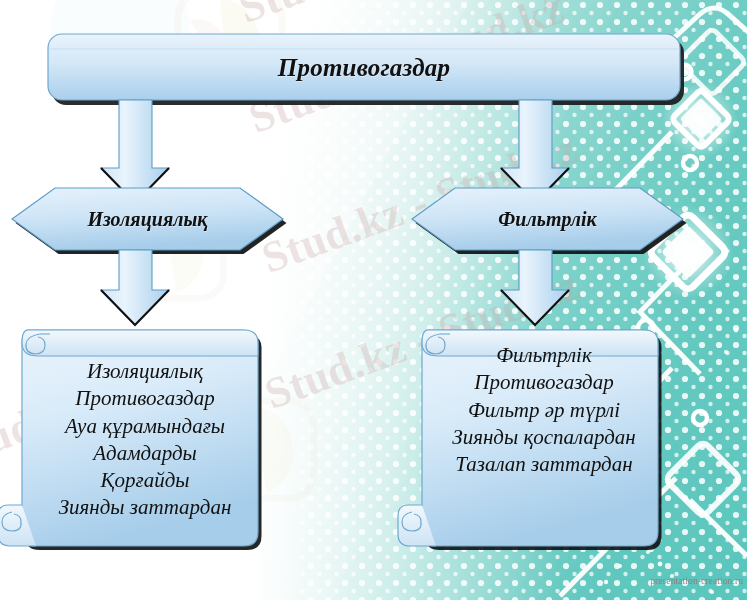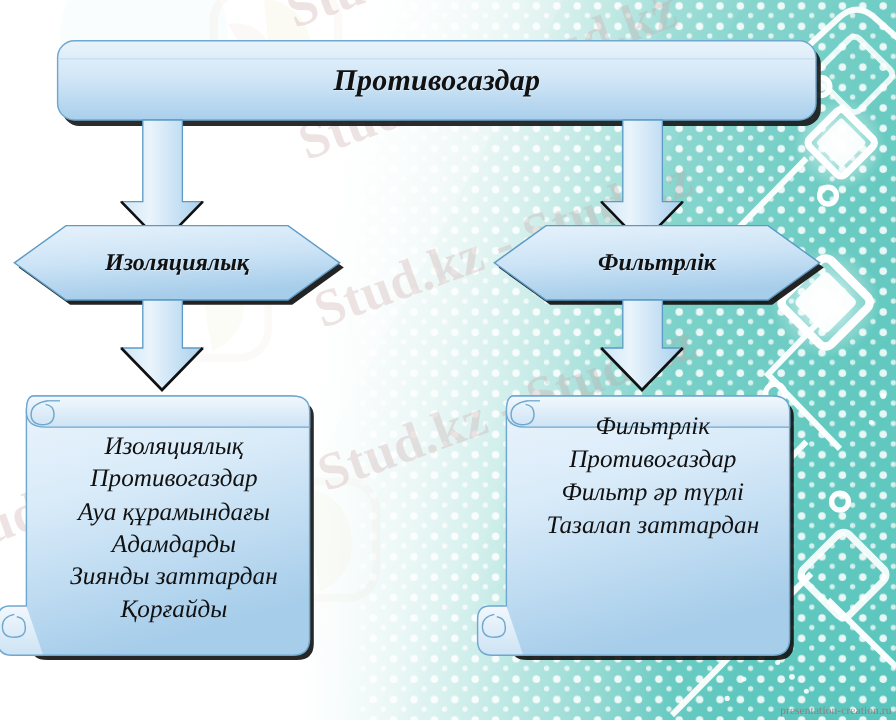--- a/index.html
+++ b/index.html
@@ -25,21 +25,21 @@
     white-space:nowrap;
     transform-origin:left top;
     letter-spacing:.5px;
   }
   .wm-logo {
     position:absolute;
     opacity:.33;
   }
   .wm-bottom {
     position:absolute;
-    right:4px; bottom:2px;
+    right:4px; bottom:14px;
     font-family:"Liberation Serif","DejaVu Serif",serif;
     font-size:9.5px;
     color:#9a6f74;
     opacity:.85;
     letter-spacing:.1px;
     z-index:6;
   }
 
   
   #diagram { position:absolute; inset:0; z-index:4; }
@@ -310,24 +310,25 @@
 
 <div class="node-label hex-label" style="left:12px; top:208px; width:271px;">Изоляциялық</div>
 
 <div class="node-label hex-label" style="left:412px; top:208px; width:271px;">Фильтрлік</div>
 
 <div id="left-scroll-text" class="scroll-text" style="left:0px; top:358px; width:290px;">
   <div>Изоляциялық</div>
   <div>Противогаздар</div>
   <div>Ауа құрамындағы</div>
   <div>Адамдарды</div>
+  <div>Қорғайды</div>
   <div>Зиянды заттардан</div>
-  <div>Қорғайды</div>
 </div>
 
 <div id="right-scroll-text" class="scroll-text" style="left:398px; top:342px; width:292px;">
   <div>Фильтрлік</div>
   <div>Противогаздар</div>
   <div>Фильтр әр түрлі</div>
+  <div>Зиянды қоспалардан</div>
   <div>Тазалап заттардан</div>
 </div>
 
 <div class="wm-bottom">presentation-creation.ru</div>
 
 </body></html>

